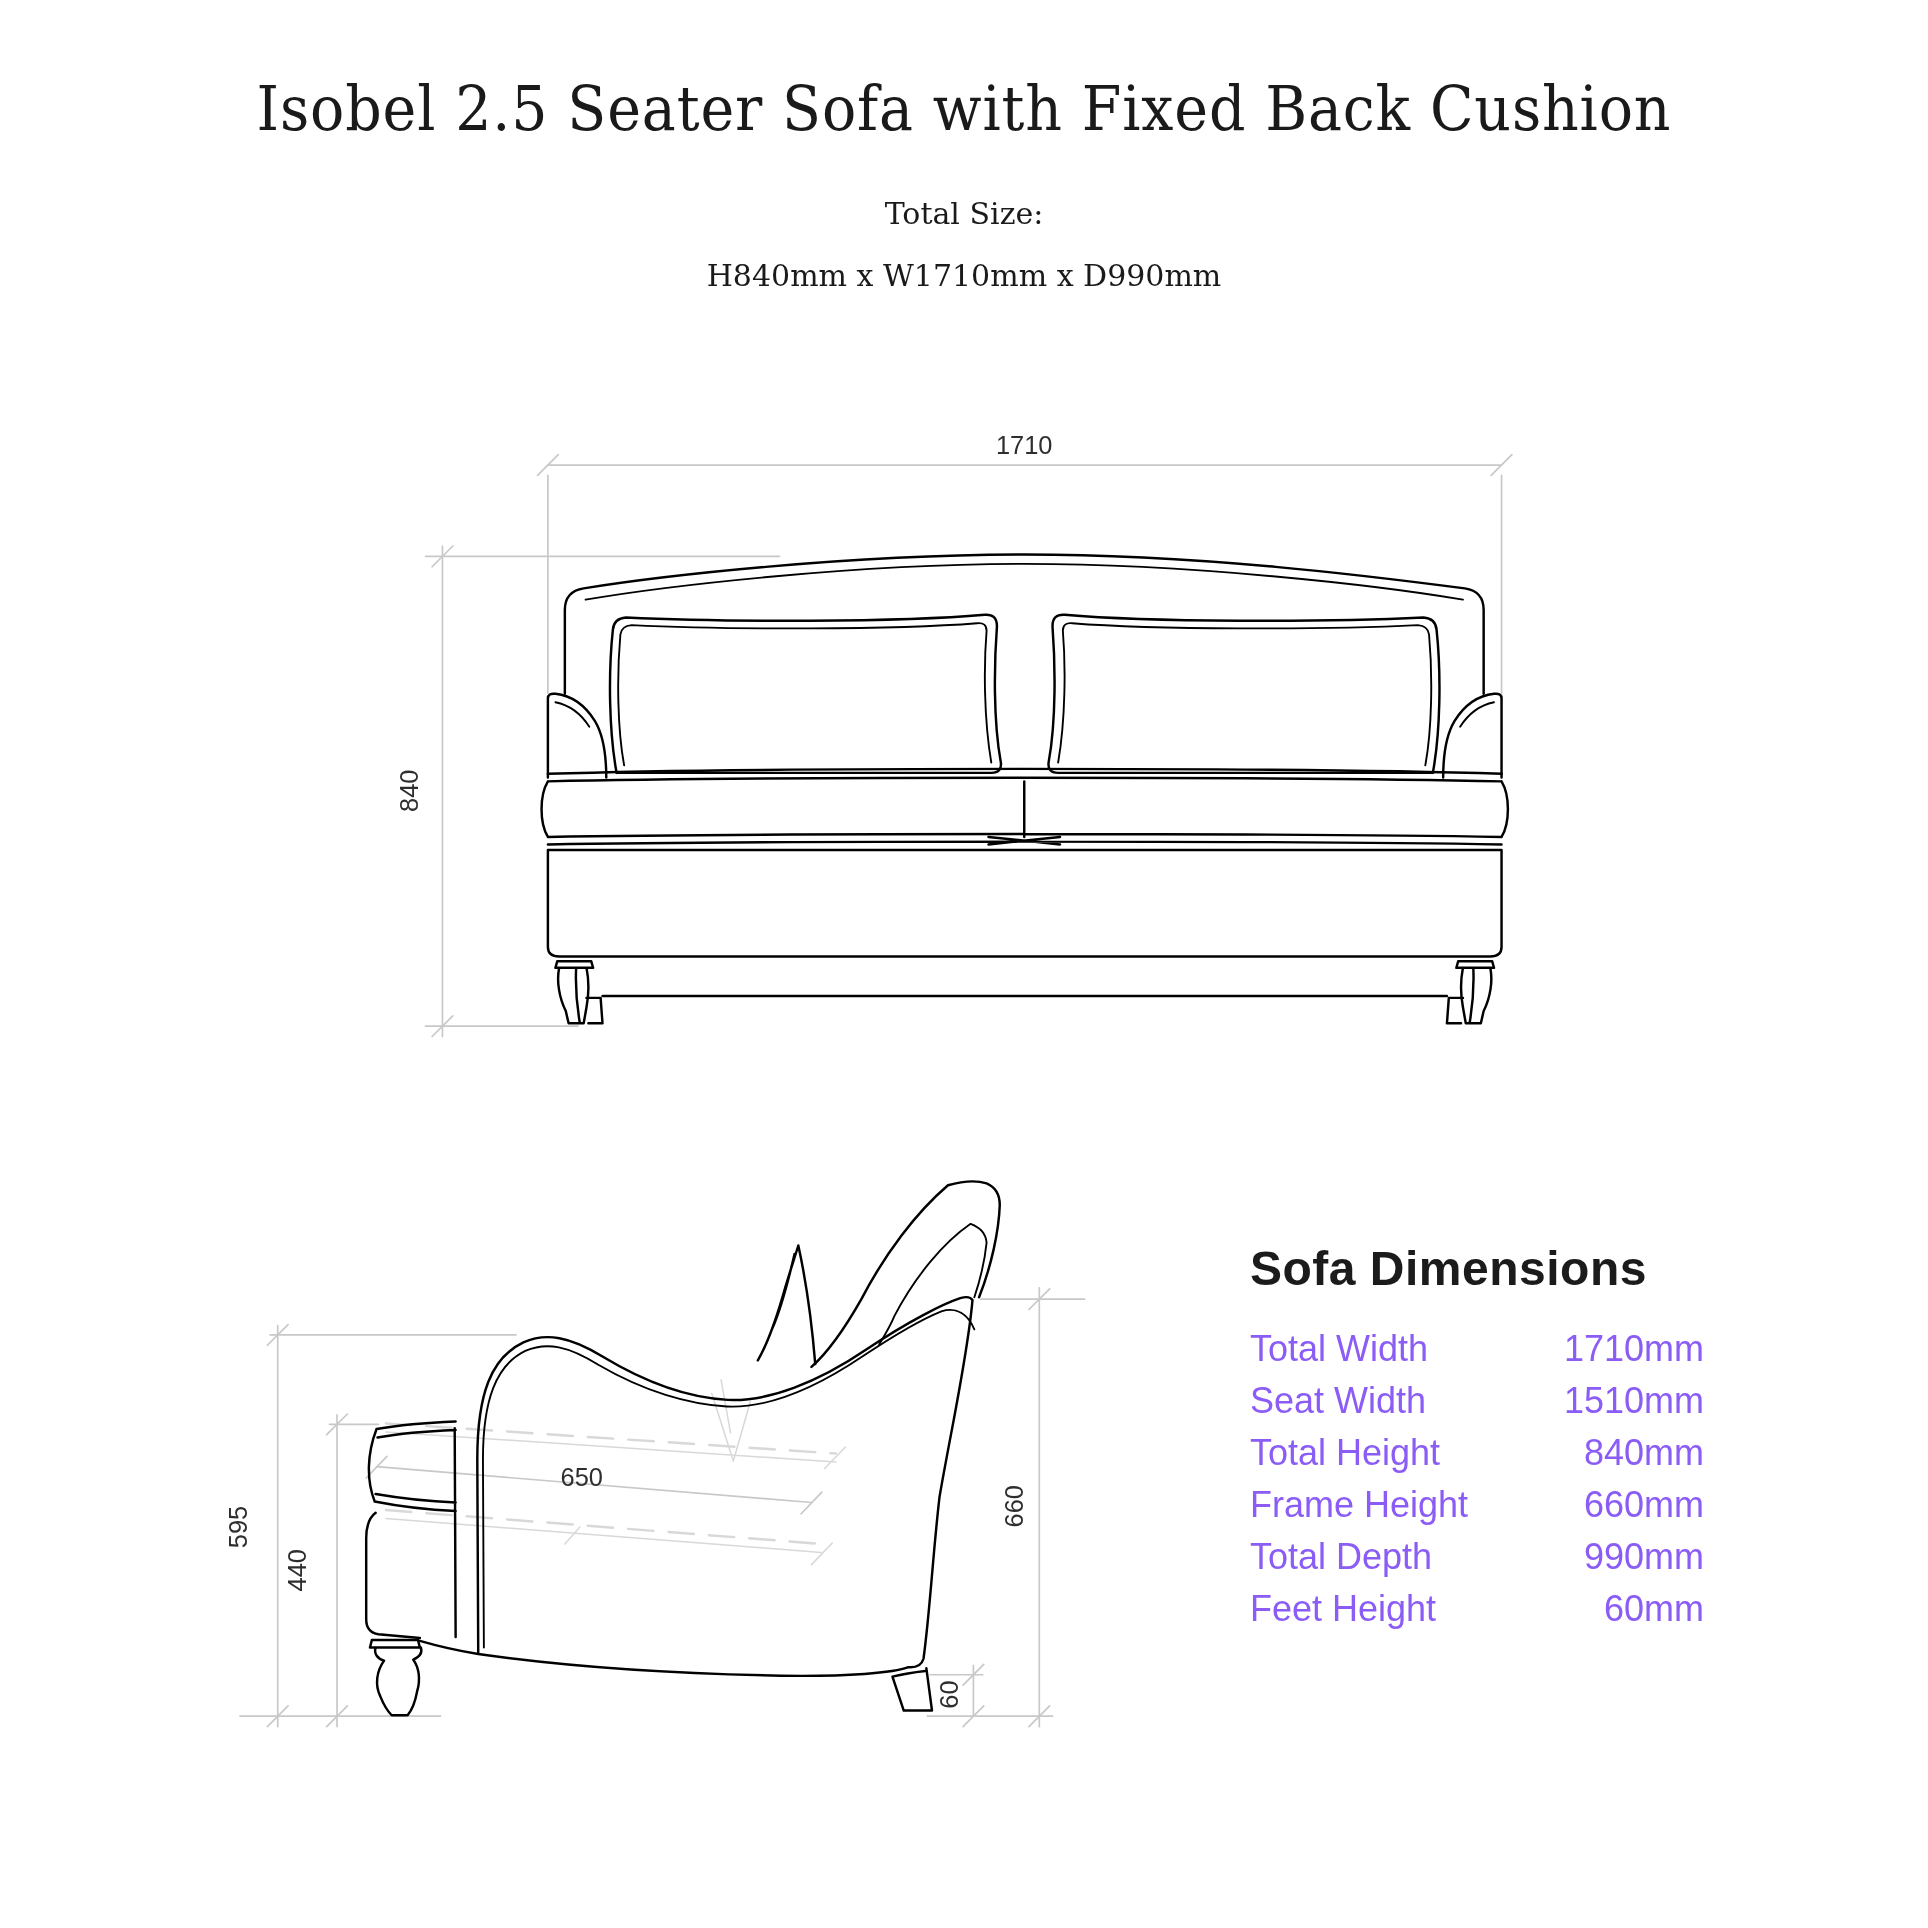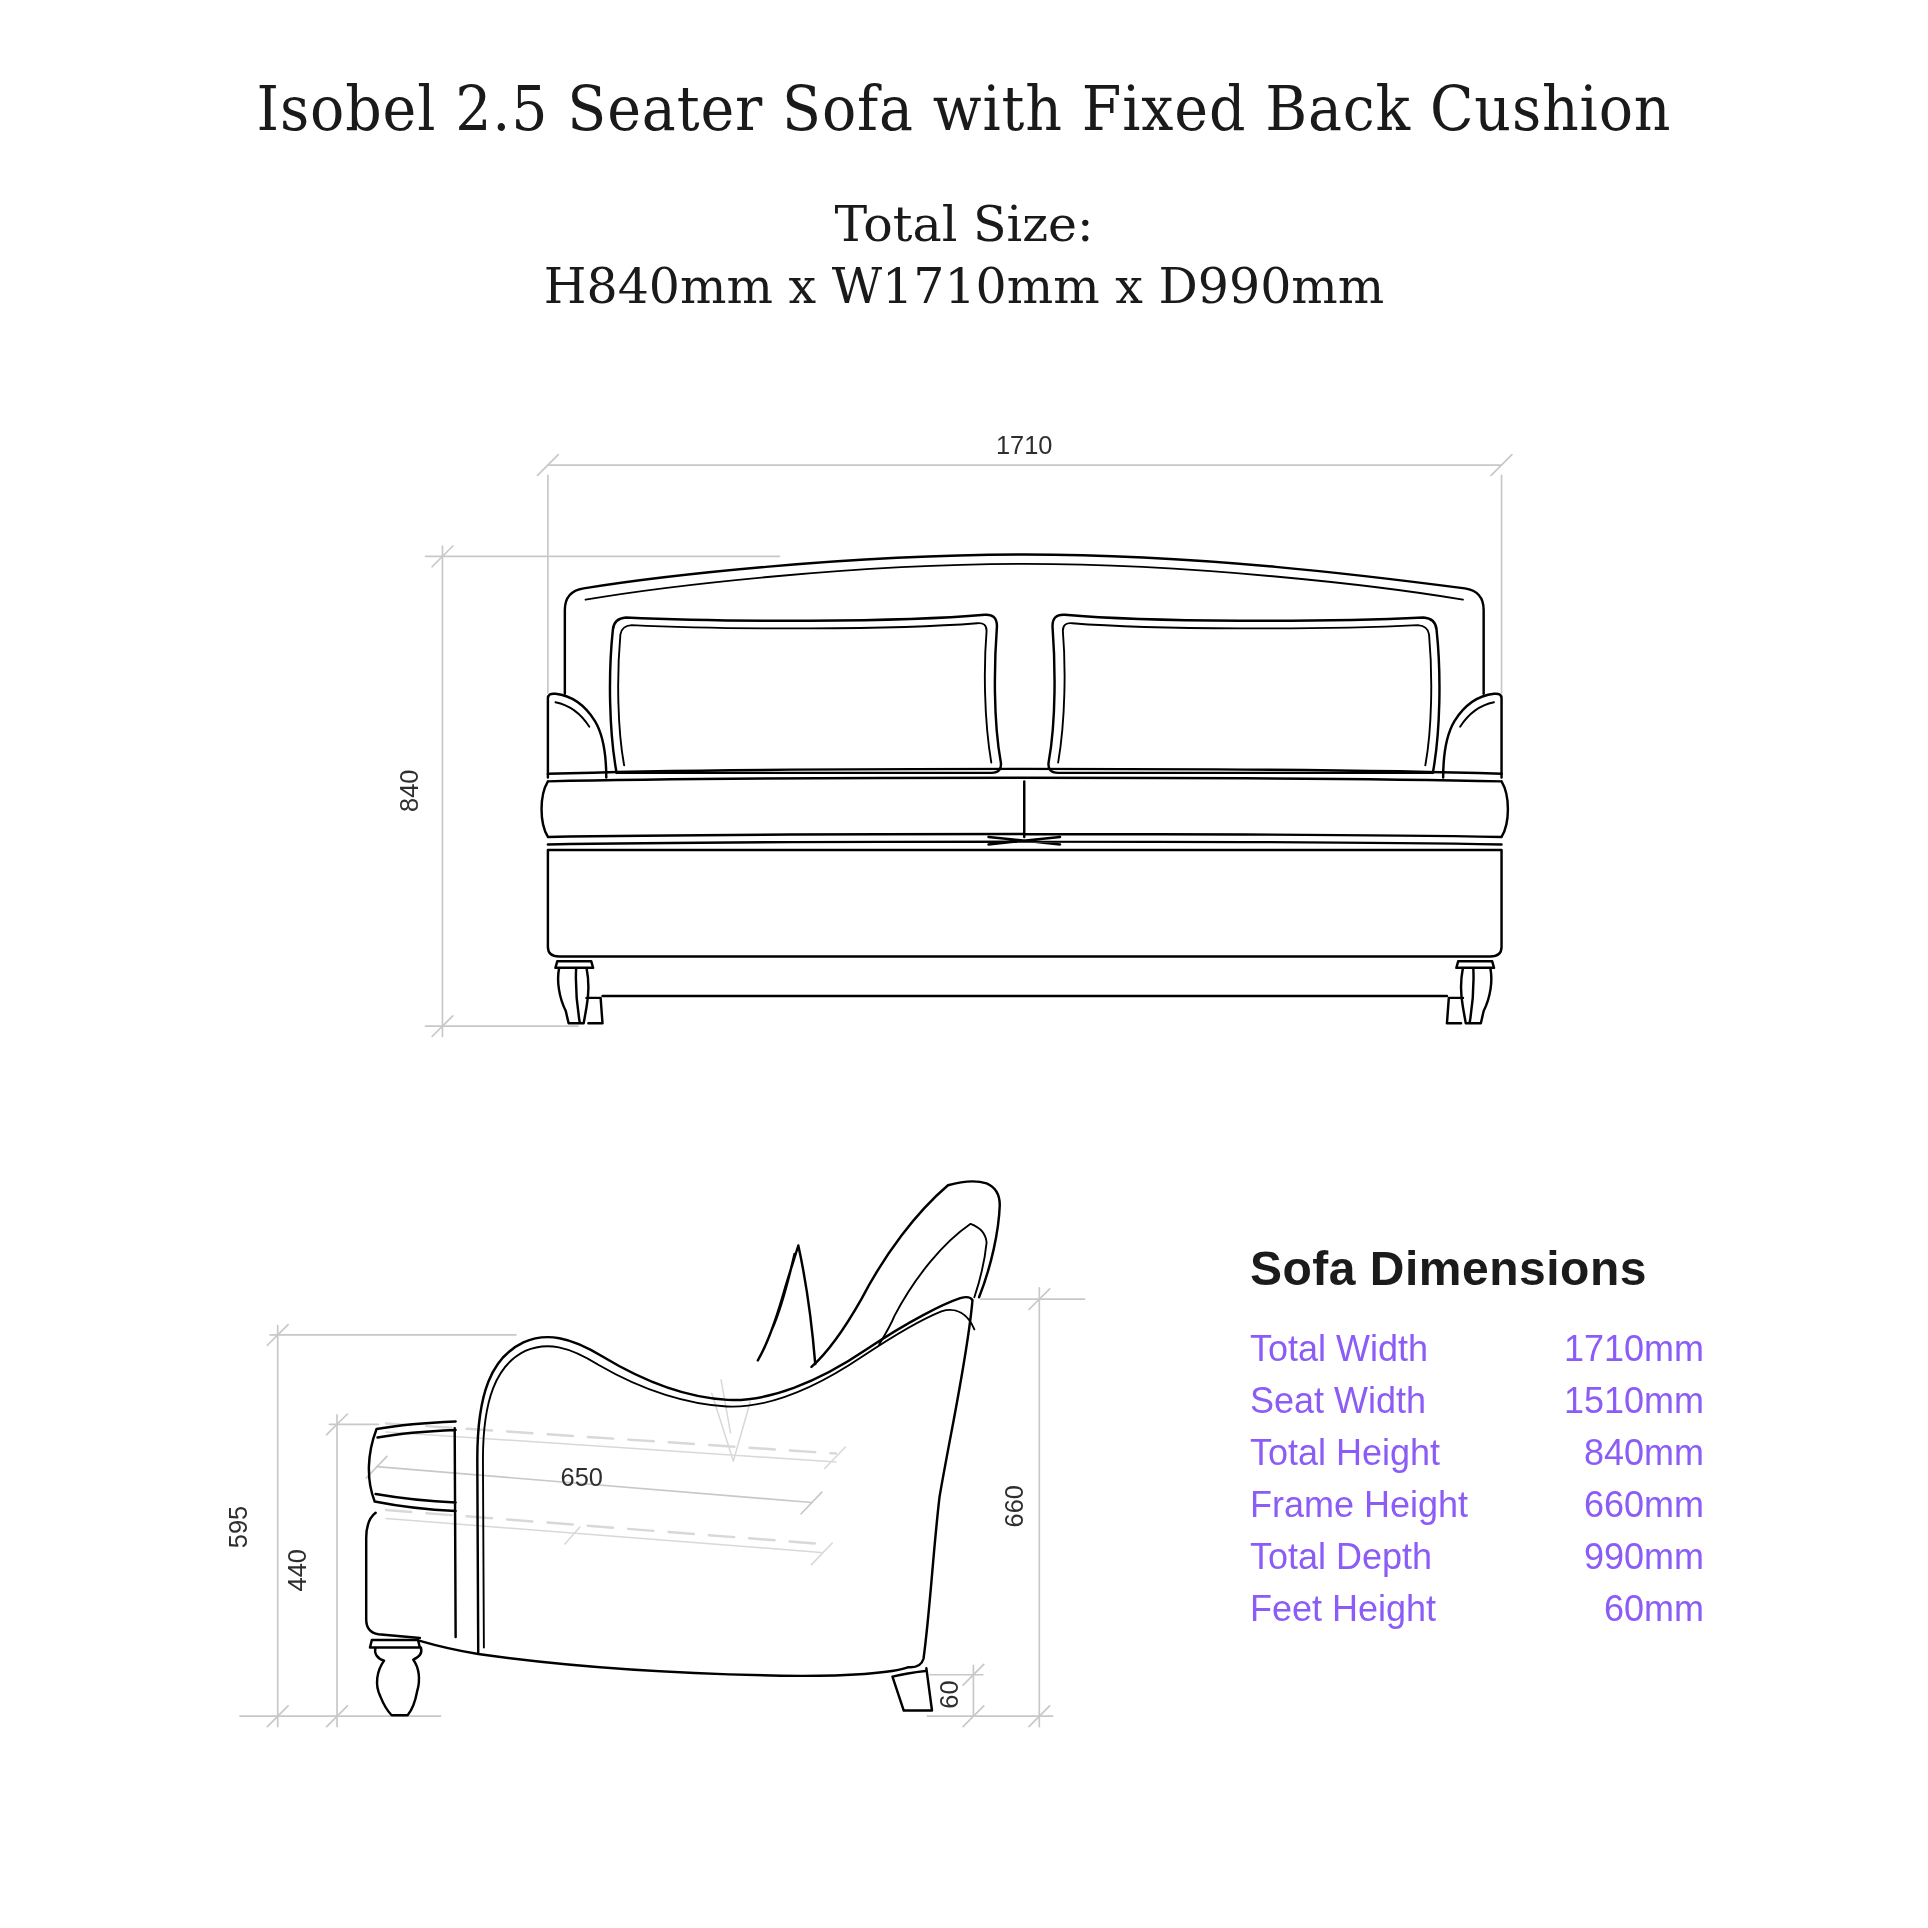--- a/index.html
+++ b/index.html
@@ -5,21 +5,21 @@
   html,body{margin:0;padding:0;background:#ffffff;}
   .canvas{position:relative;width:1928px;height:1928px;background:#ffffff;overflow:hidden;
           font-family:"Liberation Sans",sans-serif;color:#1a1a1a;}
   
   .titlewrap{position:absolute;left:0;top:72px;width:1928px;text-align:center;
              transform:scaleX(.92);transform-origin:center;}
   .titlewrap h1{margin:0;font-family:"DejaVu Serif","Liberation Serif",serif;font-weight:400;
                 font-size:62px;letter-spacing:0.9px;color:#1a1a1a;}
   .subtitle{position:absolute;left:0;width:1928px;text-align:center;
             font-family:"DejaVu Serif","Liberation Serif",serif;font-weight:400;
-            font-size:49px;color:#1a1a1a;}
+            font-size:30px;color:#1a1a1a;}
   .sub1{top:196px;}
   .sub2{top:258px;}
   
   svg.drawing{position:absolute;left:0;top:0;width:1928px;height:1928px;}
   svg.drawing path, svg.drawing line{fill:none;stroke-linecap:round;stroke-linejoin:round;}
   .art{stroke-width:2.6;}
   .thin{stroke-width:2;}
   .dim{stroke-width:1.8;}
   .tick{stroke-width:1.8;}
   .dash{stroke-width:2.6;stroke-dasharray:27 16;}

